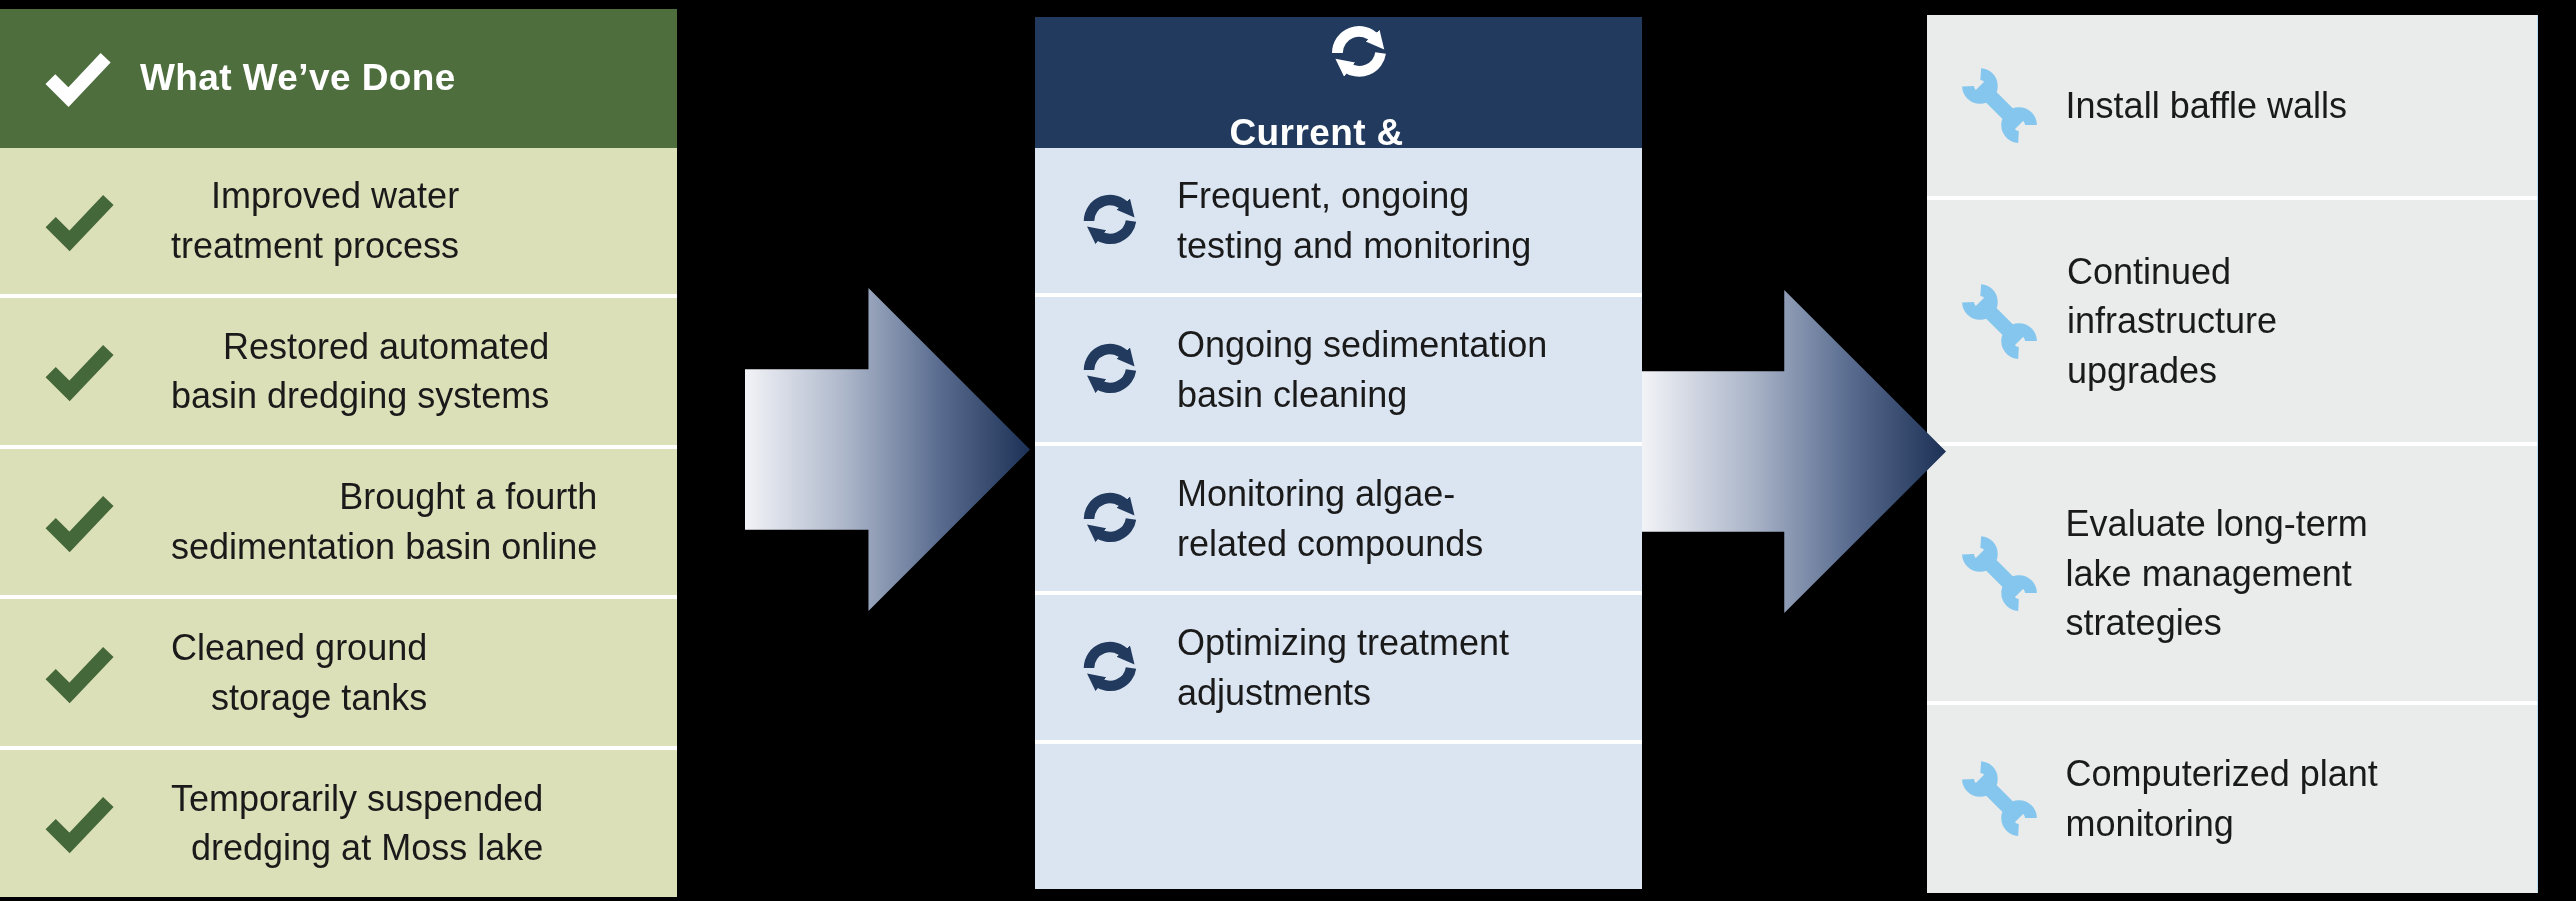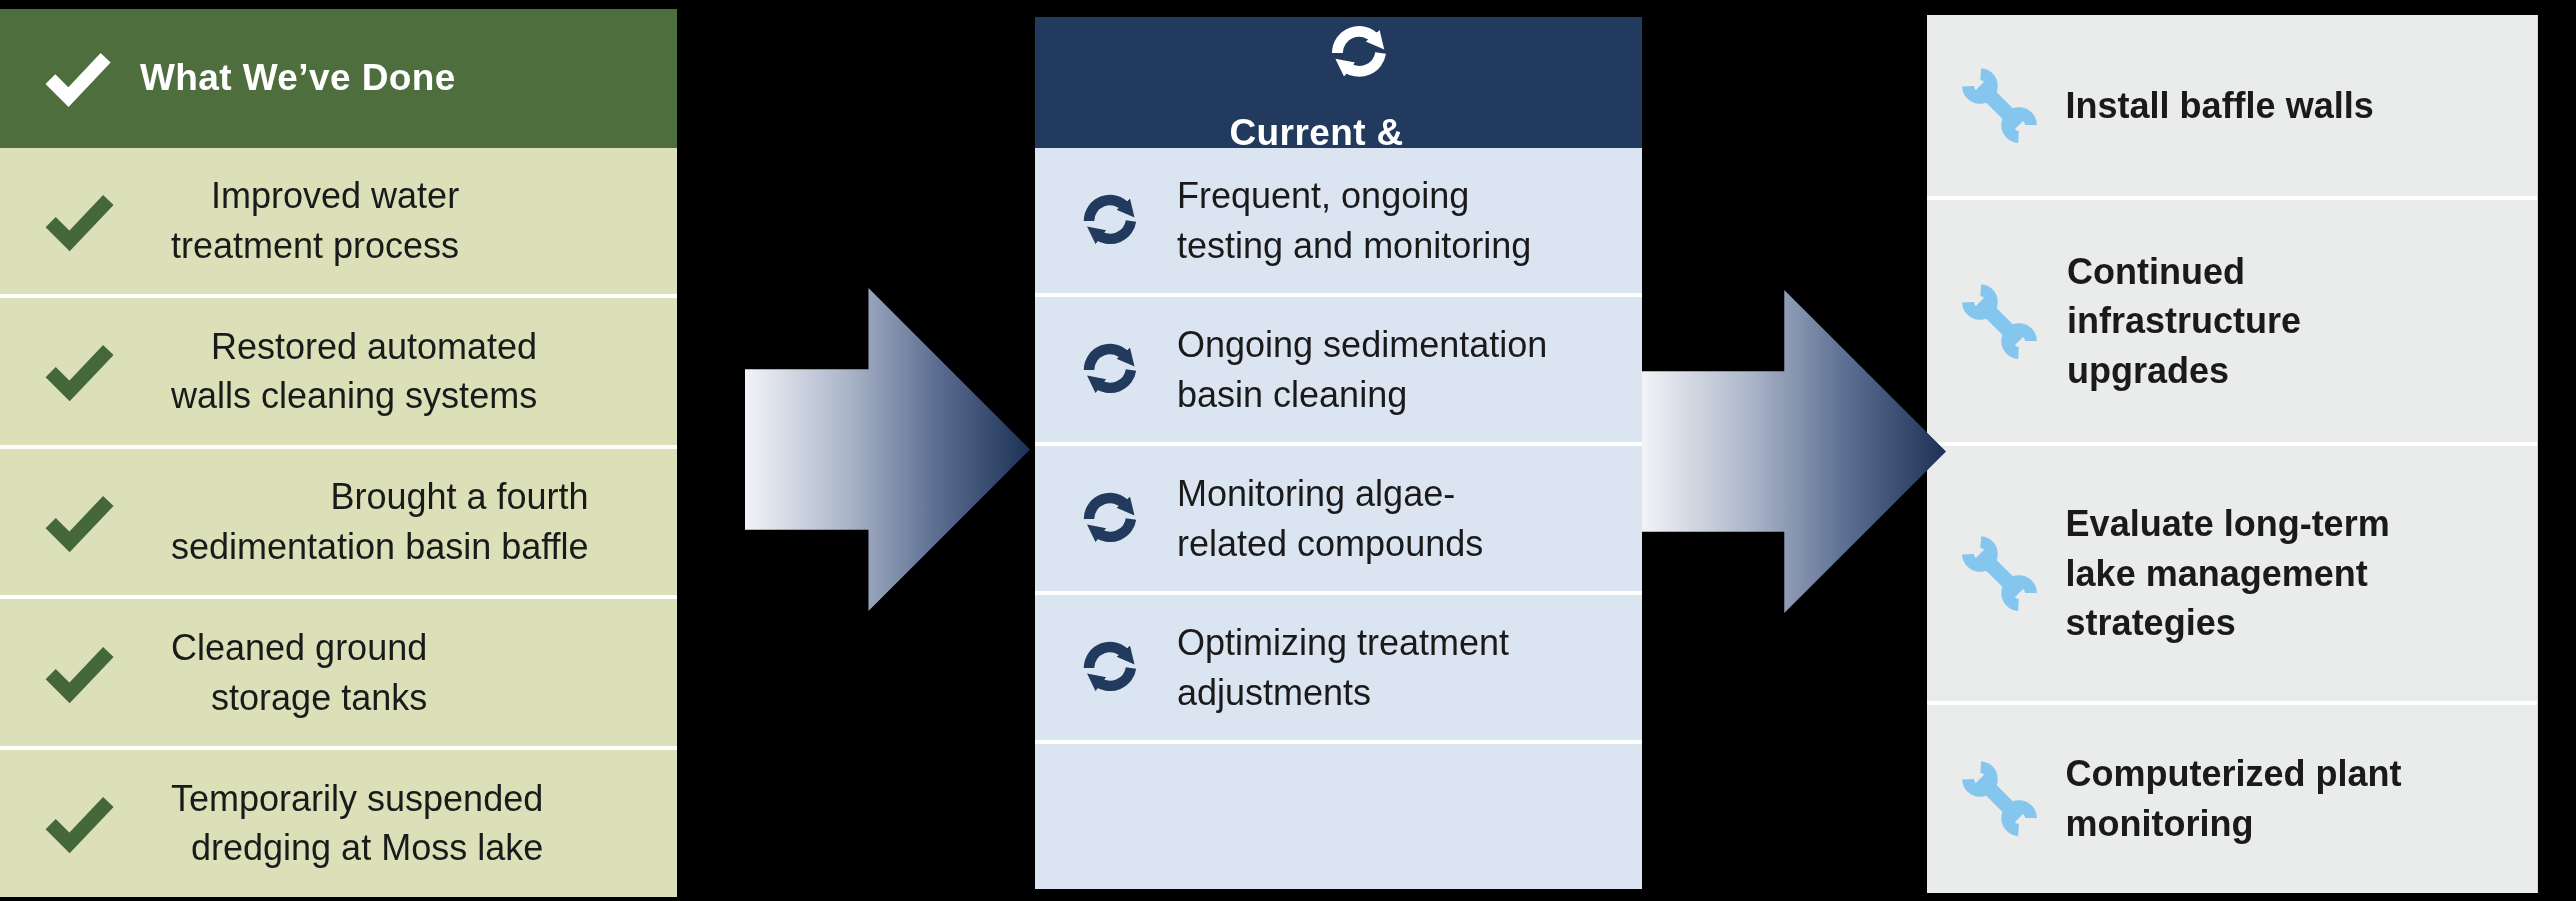--- a/index.html
+++ b/index.html
@@ -14,21 +14,21 @@
 
   .col-header{display:flex;align-items:center;flex:0 0 auto;color:var(--header-text,#fff);}
   .col-done    .col-header{height:139px;background:var(--done-header,#4e6e3e);   padding-left:44px;gap:28px;}
   .col-current .col-header{height:131px;background:var(--current-header,#213a5e);padding-left:41px;gap:22px;flex-direction:column;}
   .col-next    .col-header{height:135px;background:var(--next-header,#6fbbe8);   padding-left:30px;gap:30px;}
   .col-header h2{margin:0;font-size:37px;font-weight:700;line-height:1.2;white-space:pre-line;letter-spacing:0.4px;}
 
   .col-body{flex:1 1 auto;display:flex;flex-direction:column;min-height:0;}
   .col-done    .col-body{background:var(--done-body,#dce0b8);}
   .col-current .col-body{background:var(--current-body,#dbe5f1);}
-  .col-next    .col-body{background:var(--next-body,#e9eceb);font-weight:bold;}
+  .col-next    .col-body{background:var(--next-body,#e9eceb);}
 
   .row{display:flex;align-items:center;box-sizing:border-box;flex:1 1 0;padding-right:12px;}
   .row + .row{border-top:4.2px solid var(--divider,#fff);}
   .col-done    .row{padding-left:44px;gap:56px;text-align:right;}
   .col-current .row{padding-left:40px;gap:32px;}
   .col-next    .row{padding-left:25px;gap:18.6px;}
   .col-next .row:nth-child(1){flex:184 1 0;}
   .col-next .row:nth-child(2){flex:245 1 0;gap:20px;}
   .col-next .row:nth-child(3){flex:258 1 0;}
   .col-next .row:nth-child(4){flex:191 1 0;}
@@ -93,30 +93,30 @@
         <p>Improved water
 treatment process</p>
       </div>
       <div class="row">
         <span class="icon">
             <svg viewBox="0 0 32 25">
               <path d="M3,13 L11.5,21.5 L29,3" fill="none" stroke="currentColor" stroke-width="6.5"></path>
             </svg>
           </span>
         <p>Restored automated
-walls cleaning systems</p>
+basin dredging systems</p>
       </div>
       <div class="row">
         <span class="icon">
             <svg viewBox="0 0 32 25">
               <path d="M3,13 L11.5,21.5 L29,3" fill="none" stroke="currentColor" stroke-width="6.5"></path>
             </svg>
           </span>
         <p>Brought a fourth
-sedimentation basin baffle</p>
+sedimentation basin online</p>
       </div>
       <div class="row">
         <span class="icon">
             <svg viewBox="0 0 32 25">
               <path d="M3,13 L11.5,21.5 L29,3" fill="none" stroke="currentColor" stroke-width="6.5"></path>
             </svg>
           </span>
         <p>Cleaned ground
 storage tanks</p>
       </div>

